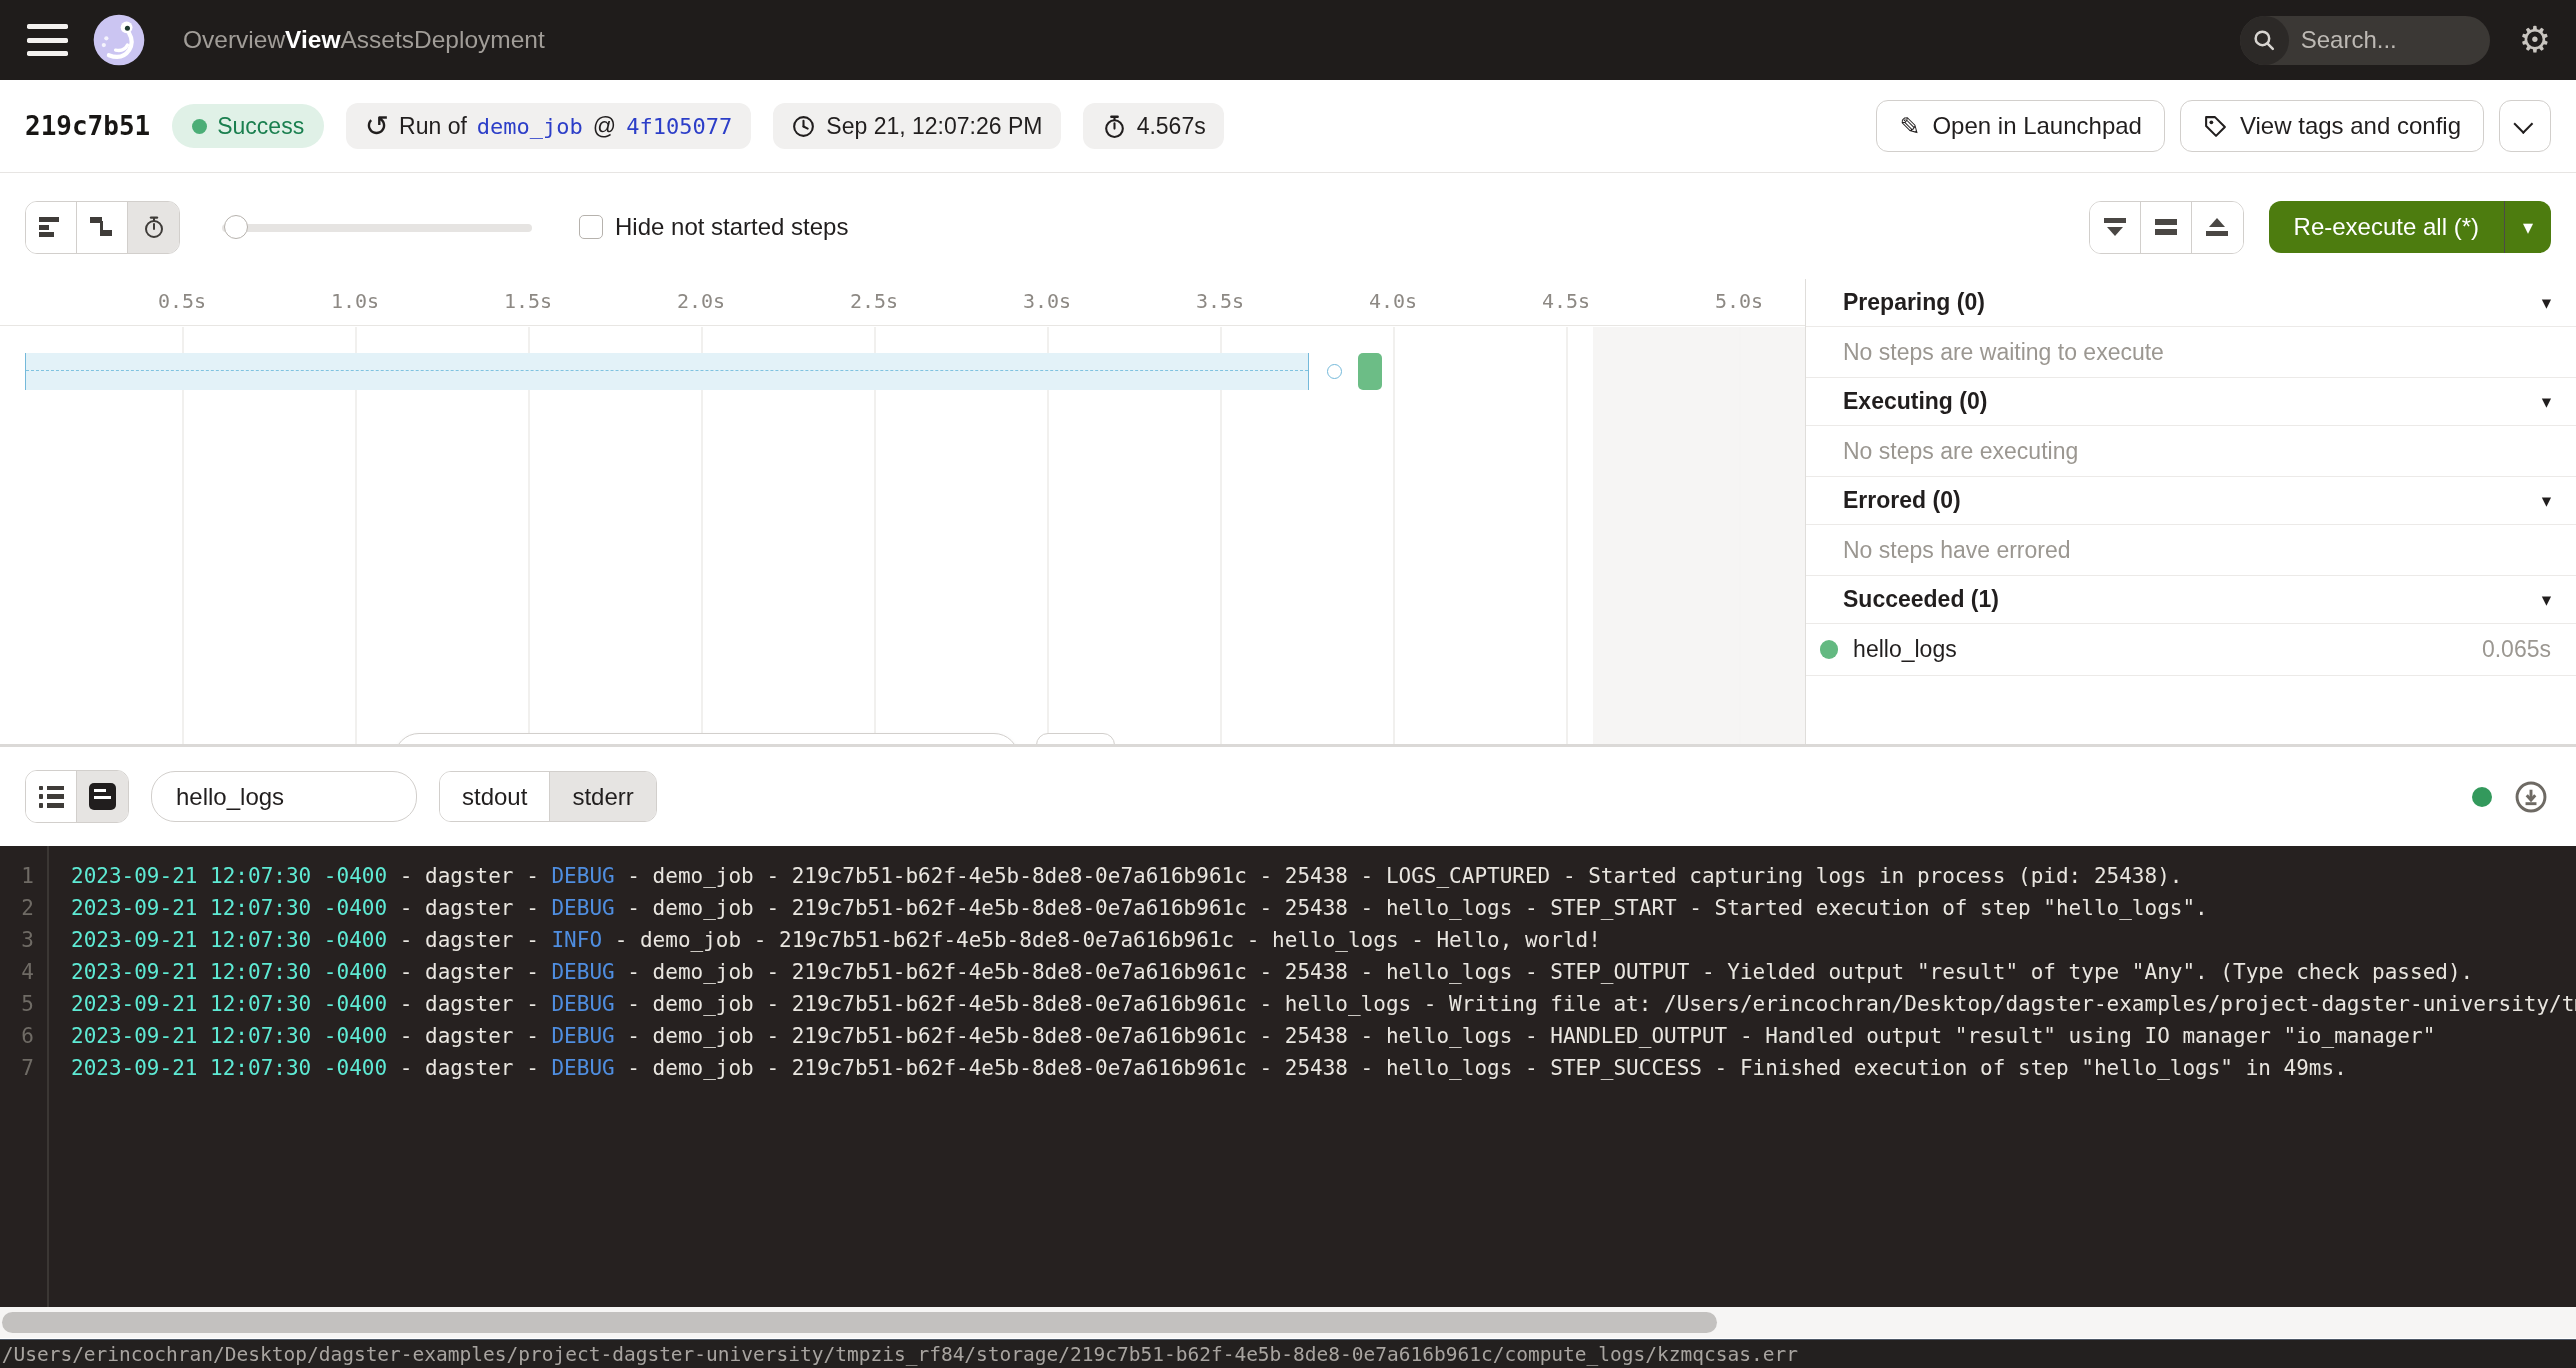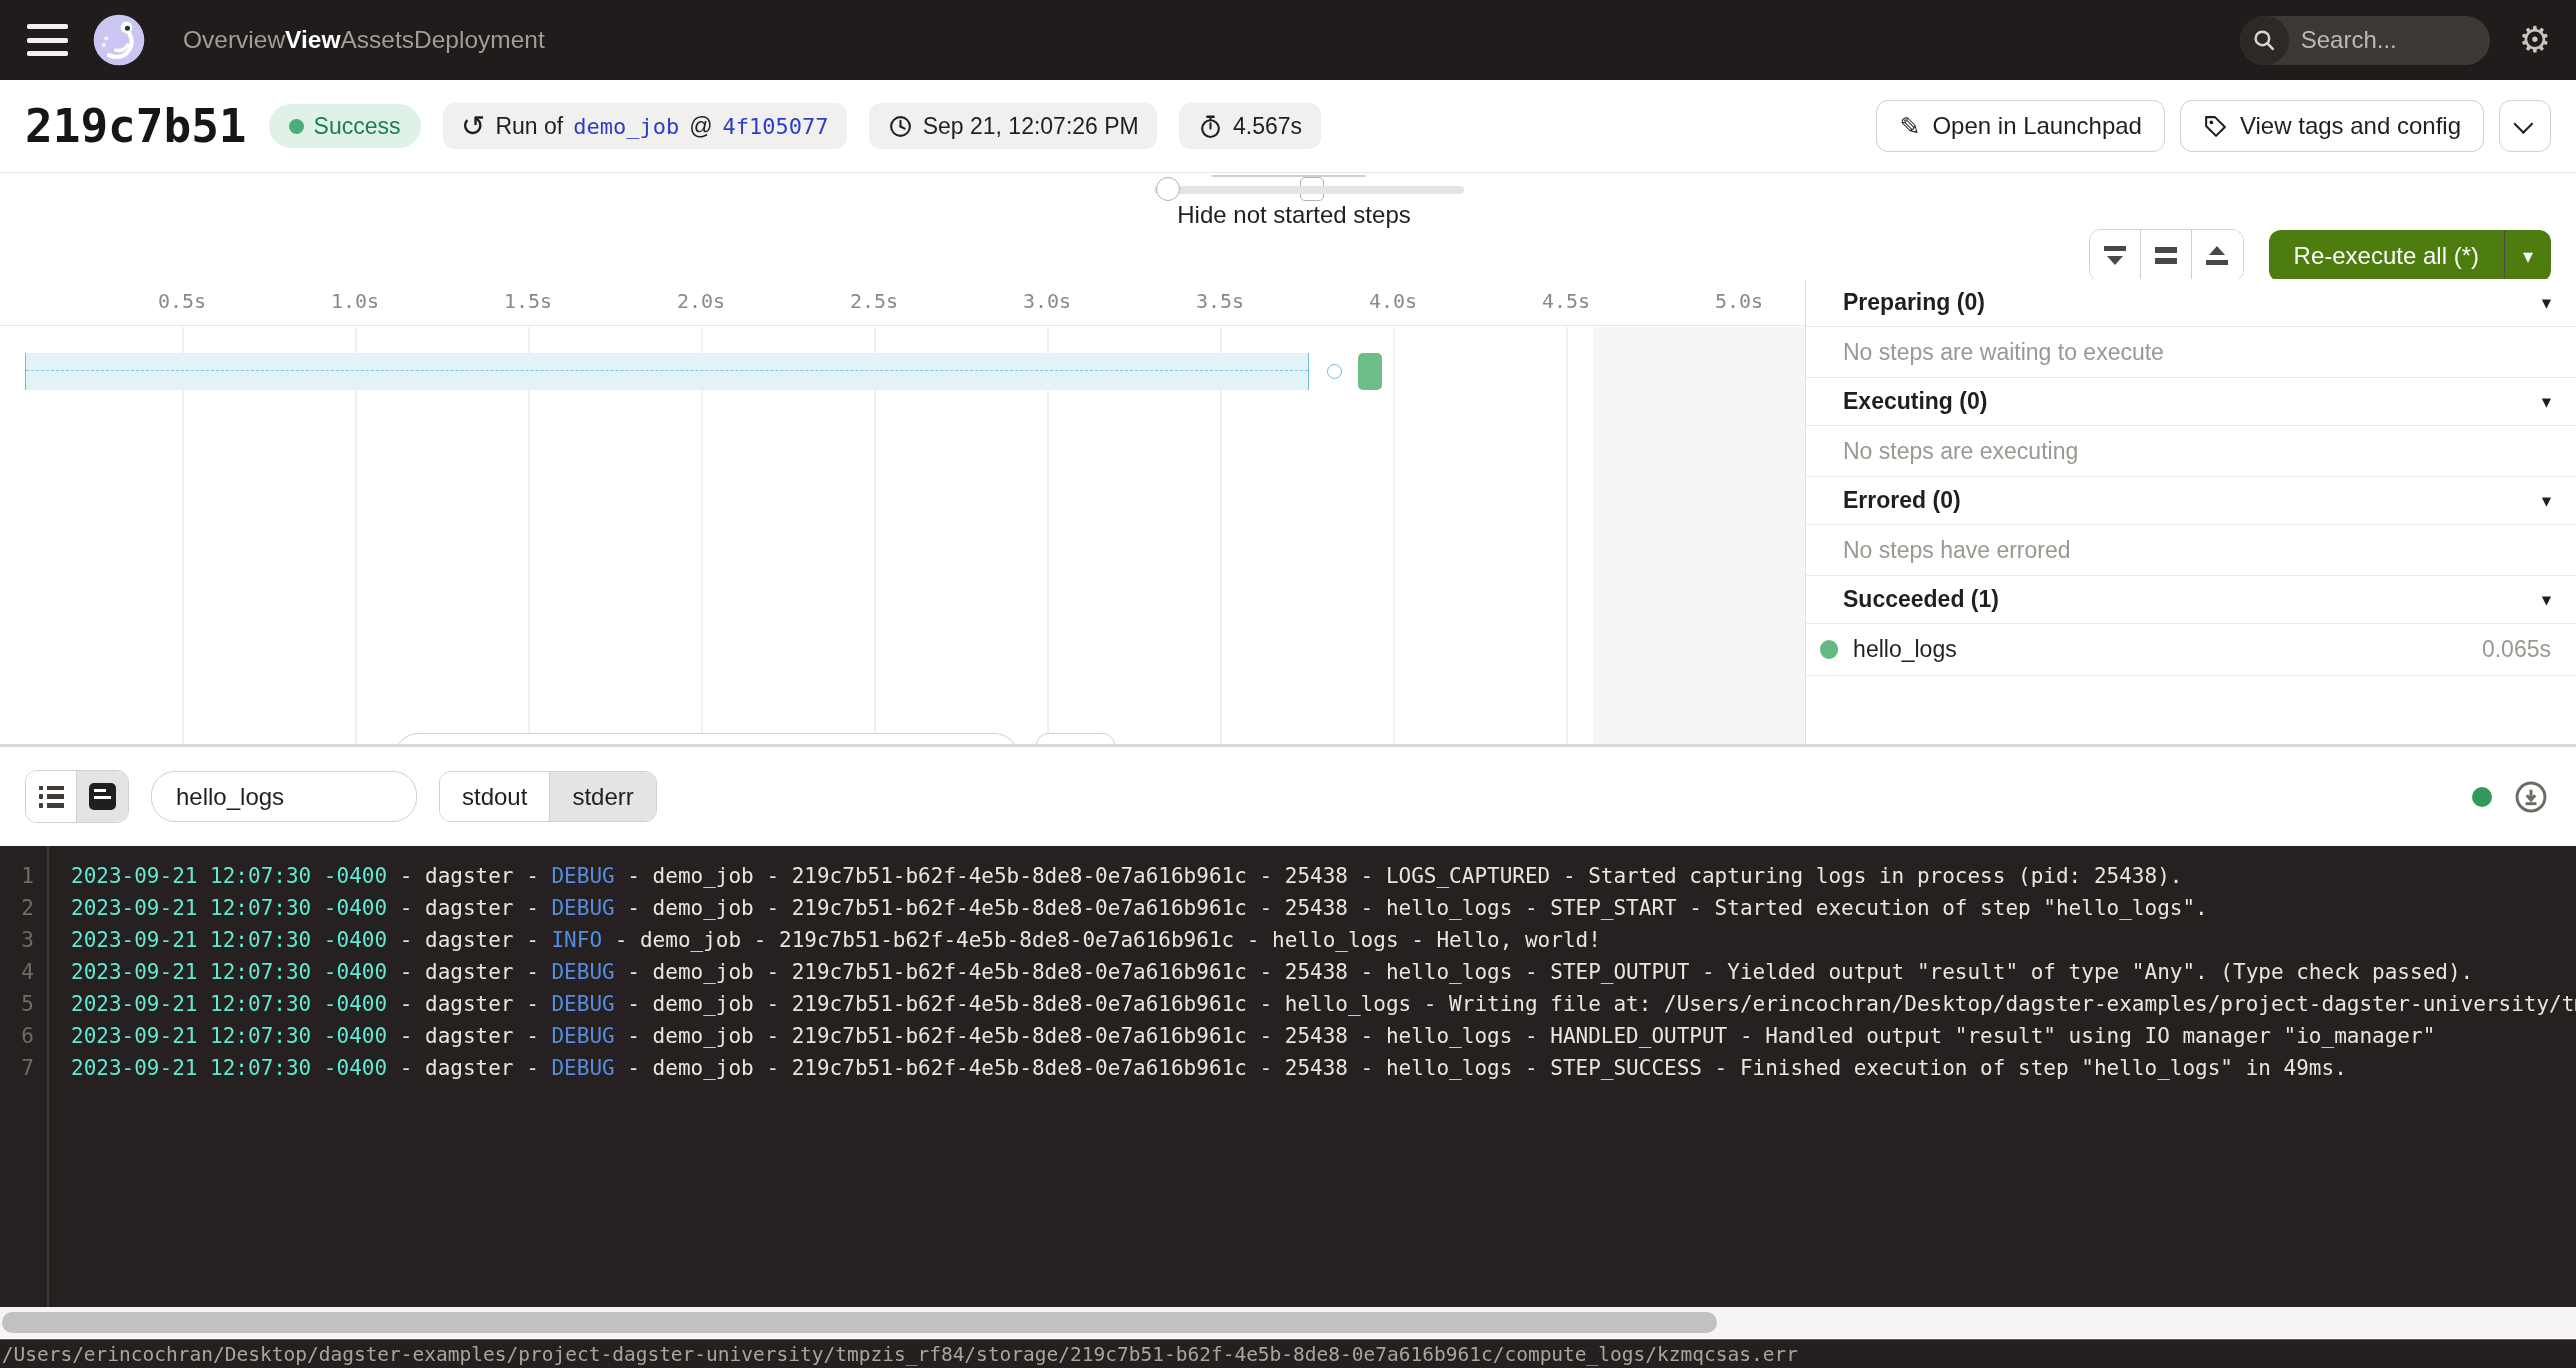--- a/index.html
+++ b/index.html
@@ -23,42 +23,42 @@
   #search-iconwrap { width:49px; height:49px; border-radius:24.5px; background:#2c2927;
                      display:flex; align-items:center; justify-content:center; flex:none; }
   #search-input { flex:1; background:transparent; border:none; outline:none; color:#e8e5e1;
                   font-size:24px; padding:0 12px; font-family:"Liberation Sans",sans-serif; }
   #search-input::placeholder { color:#bdb9b4; }
   #gear { font-size:36px; color:#c9c5c0; cursor:pointer; line-height:1; }
 
   
   #run-header { position:absolute; left:0; top:80px; width:2576px; height:93px; background:#fff;
                 border-bottom:1.7px solid #e7e5e3; display:flex; align-items:center; padding:0 25px; gap:22px; }
-  #run-id { font-family:"DejaVu Sans Mono",monospace; font-size:46px; font-weight:700; color:#181614; }
+  #run-id { font-family:"DejaVu Sans Mono",monospace; font-size:26px; font-weight:700; color:#181614; }
   .badge-success { display:inline-flex; align-items:center; gap:10px; height:44px; padding:0 20px;
                    background:#e0f1e7; border-radius:22px; }
   .badge-success .dot { width:15px; height:15px; border-radius:50%; background:#4cae77; }
   .badge-success .txt { font-size:23px; color:#1a7f4f; }
   .pill { display:inline-flex; align-items:center; gap:10px; height:46px; padding:0 18.6px;
           background:#f1f0ef; border-radius:12px; font-size:23px; color:#211e1e; }
   .pill .mono-link { font-family:"DejaVu Sans Mono",monospace; font-size:22px; color:#2c3ec8;
                      text-decoration:none; cursor:pointer; }
   .hist-glyph { font-size:29px; line-height:1; color:#211e1e; }
   #header-buttons { margin-left:auto; display:flex; align-items:center; gap:15px; }
   .btn { display:inline-flex; align-items:center; gap:12px; height:52px; padding:0 22px;
          border:1.7px solid #d2cfcc; border-radius:12px; background:#fff; font-size:24px; color:#211e1e;
          cursor:pointer; }
   .pencil-glyph { font-size:25px; line-height:1; }
   #caret-btn { width:52px; justify-content:center; padding:0; }
   .chev-down { width:13.5px; height:13.5px; border-left:2.5px solid #211e1e; border-bottom:2.5px solid #211e1e;
                transform:rotate(-45deg) translateY(-2.5px); }
 
   
   #gantt-toolbar { position:absolute; left:0; top:175px; width:2576px; height:104px; background:#fff;
-                   display:flex; align-items:center; padding:0 25px;flex-direction:column; }
+                   display:flex; align-items:center; padding:0 25px; }
   .seg { display:inline-flex; border:1.7px solid #d2cfcc; border-radius:12px; background:#fff; overflow:hidden; }
   .seg .cell { width:51px; height:51px; display:flex; align-items:center; justify-content:center;
                border-right:1.7px solid #d2cfcc; cursor:pointer; background:#fff; }
   .seg .cell:last-child { border-right:none; }
   .seg .cell.sel { background:#e6e4e2; }
   .icon-flat { width:24px; height:20px; display:flex; flex-direction:column; justify-content:space-between; }
   .icon-flat i { display:block; height:5px; background:#3f3c39; }
   .icon-flat i:nth-child(1){ width:20px; } .icon-flat i:nth-child(2){ width:10px; } .icon-flat i:nth-child(3){ width:15px; }
   .icon-waterfall { position:relative; width:24px; height:22px; }
   .icon-waterfall i { position:absolute; height:6px; width:12px; background:#3f3c39; display:block; }

